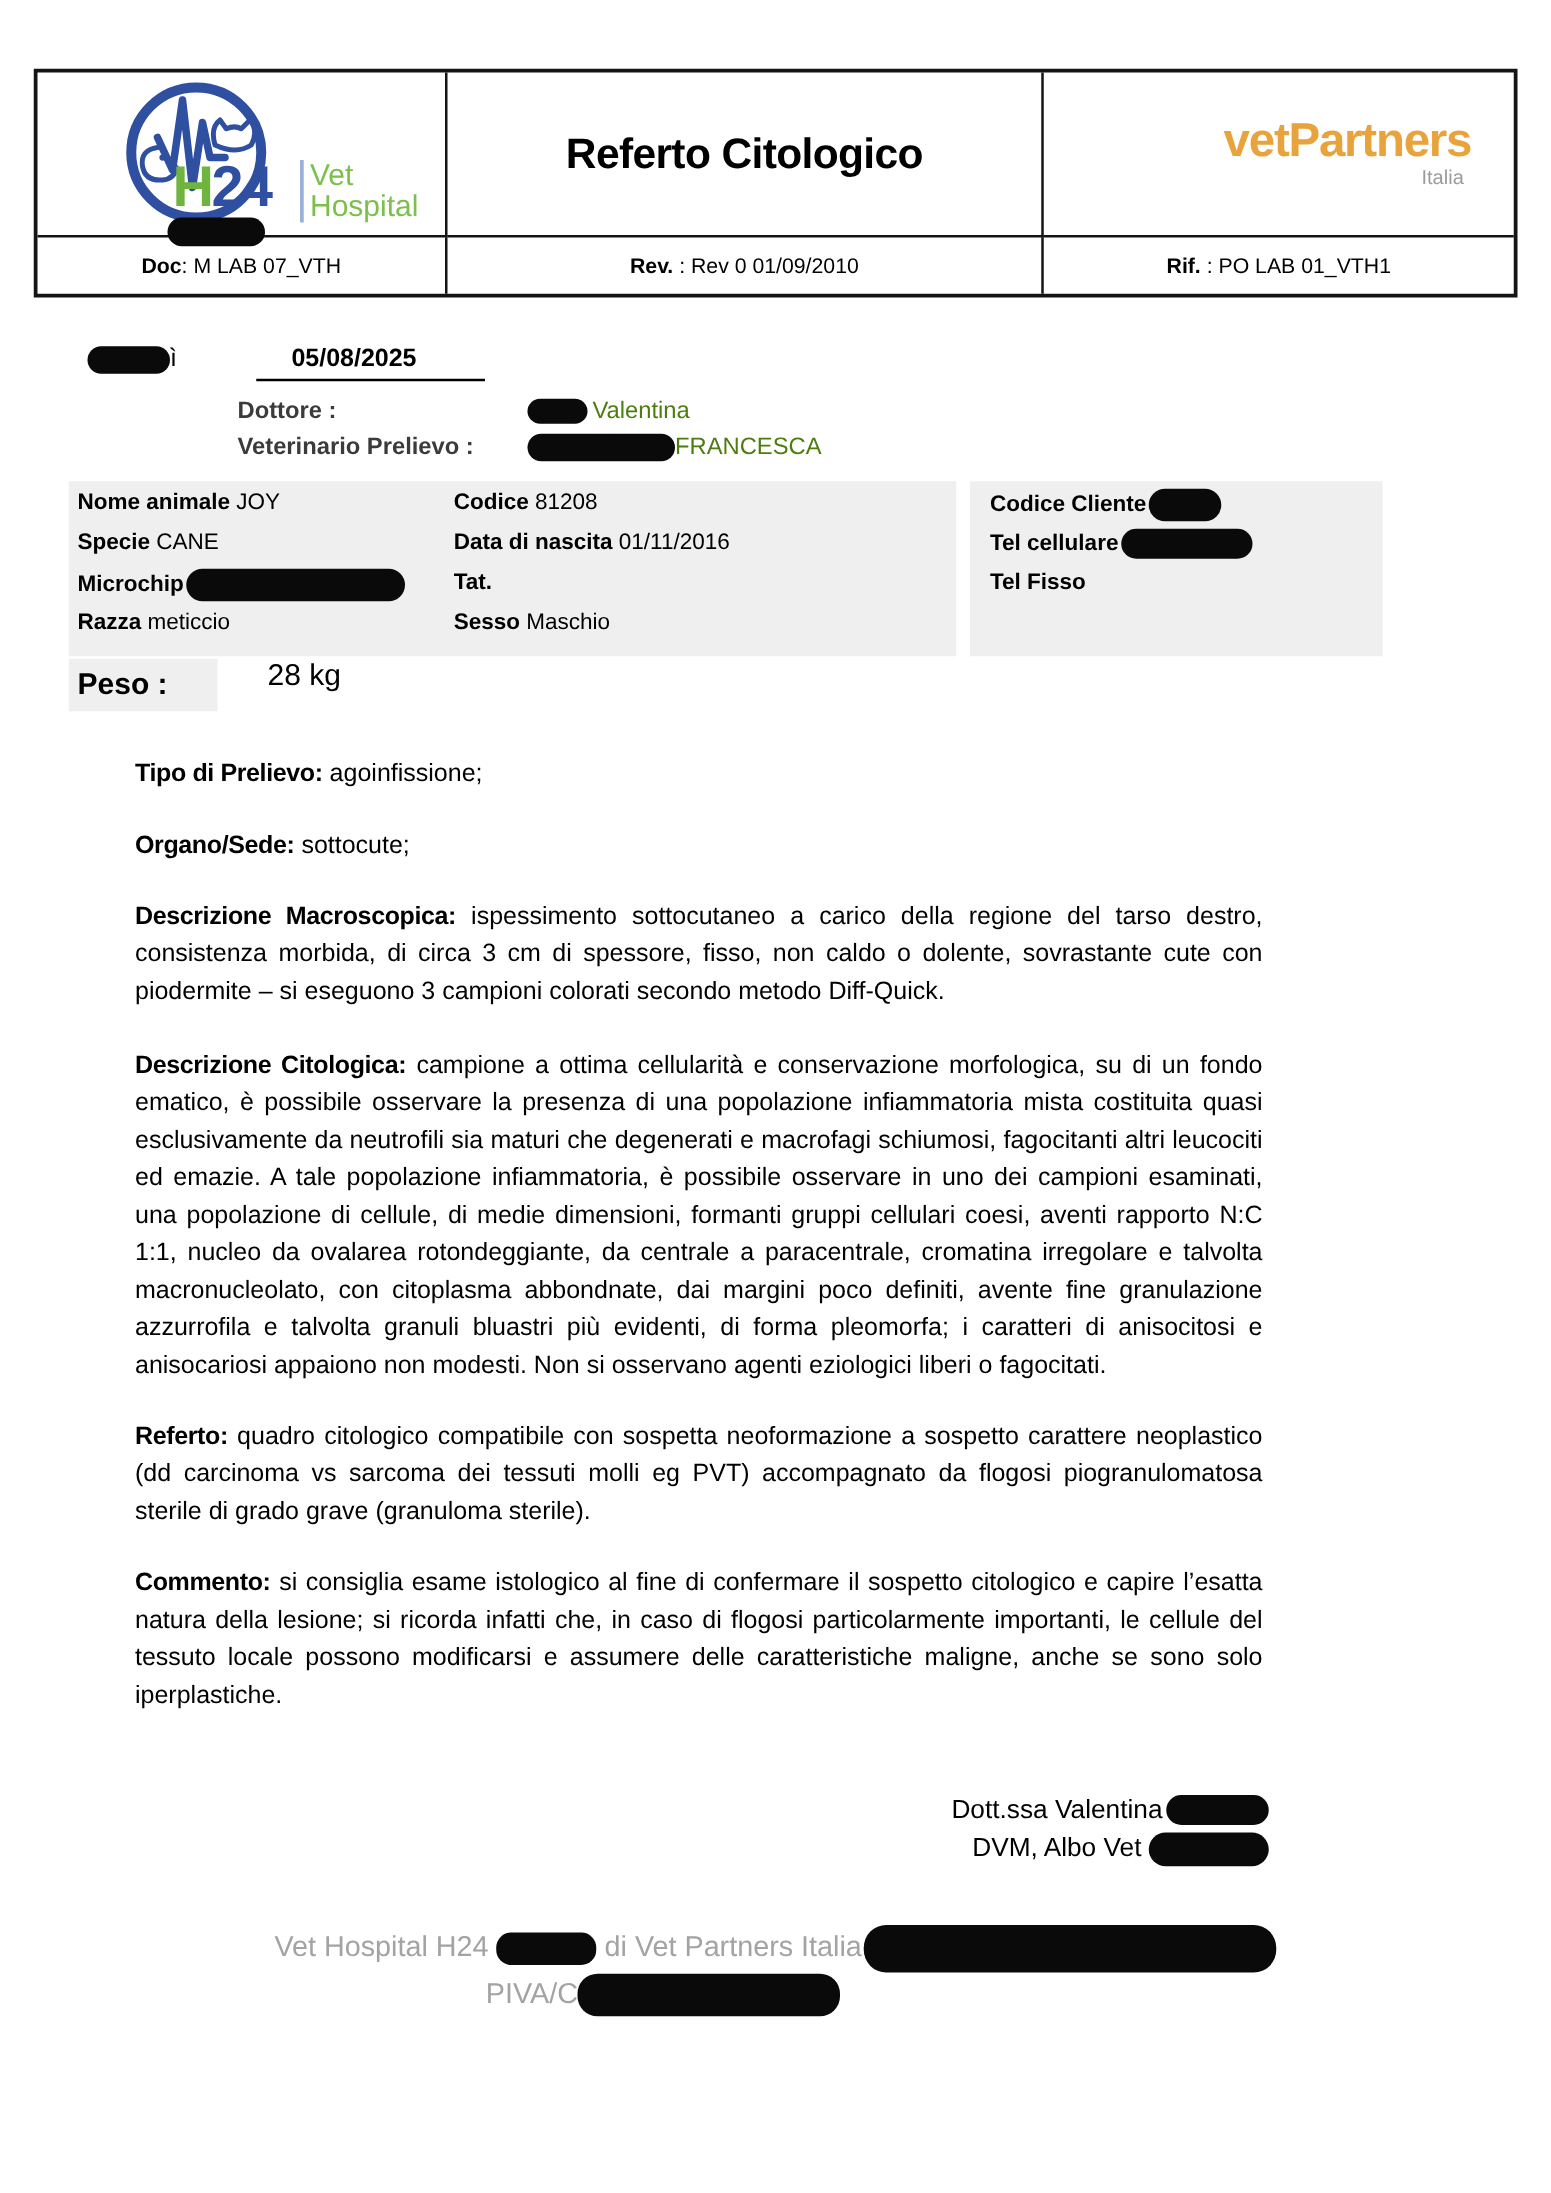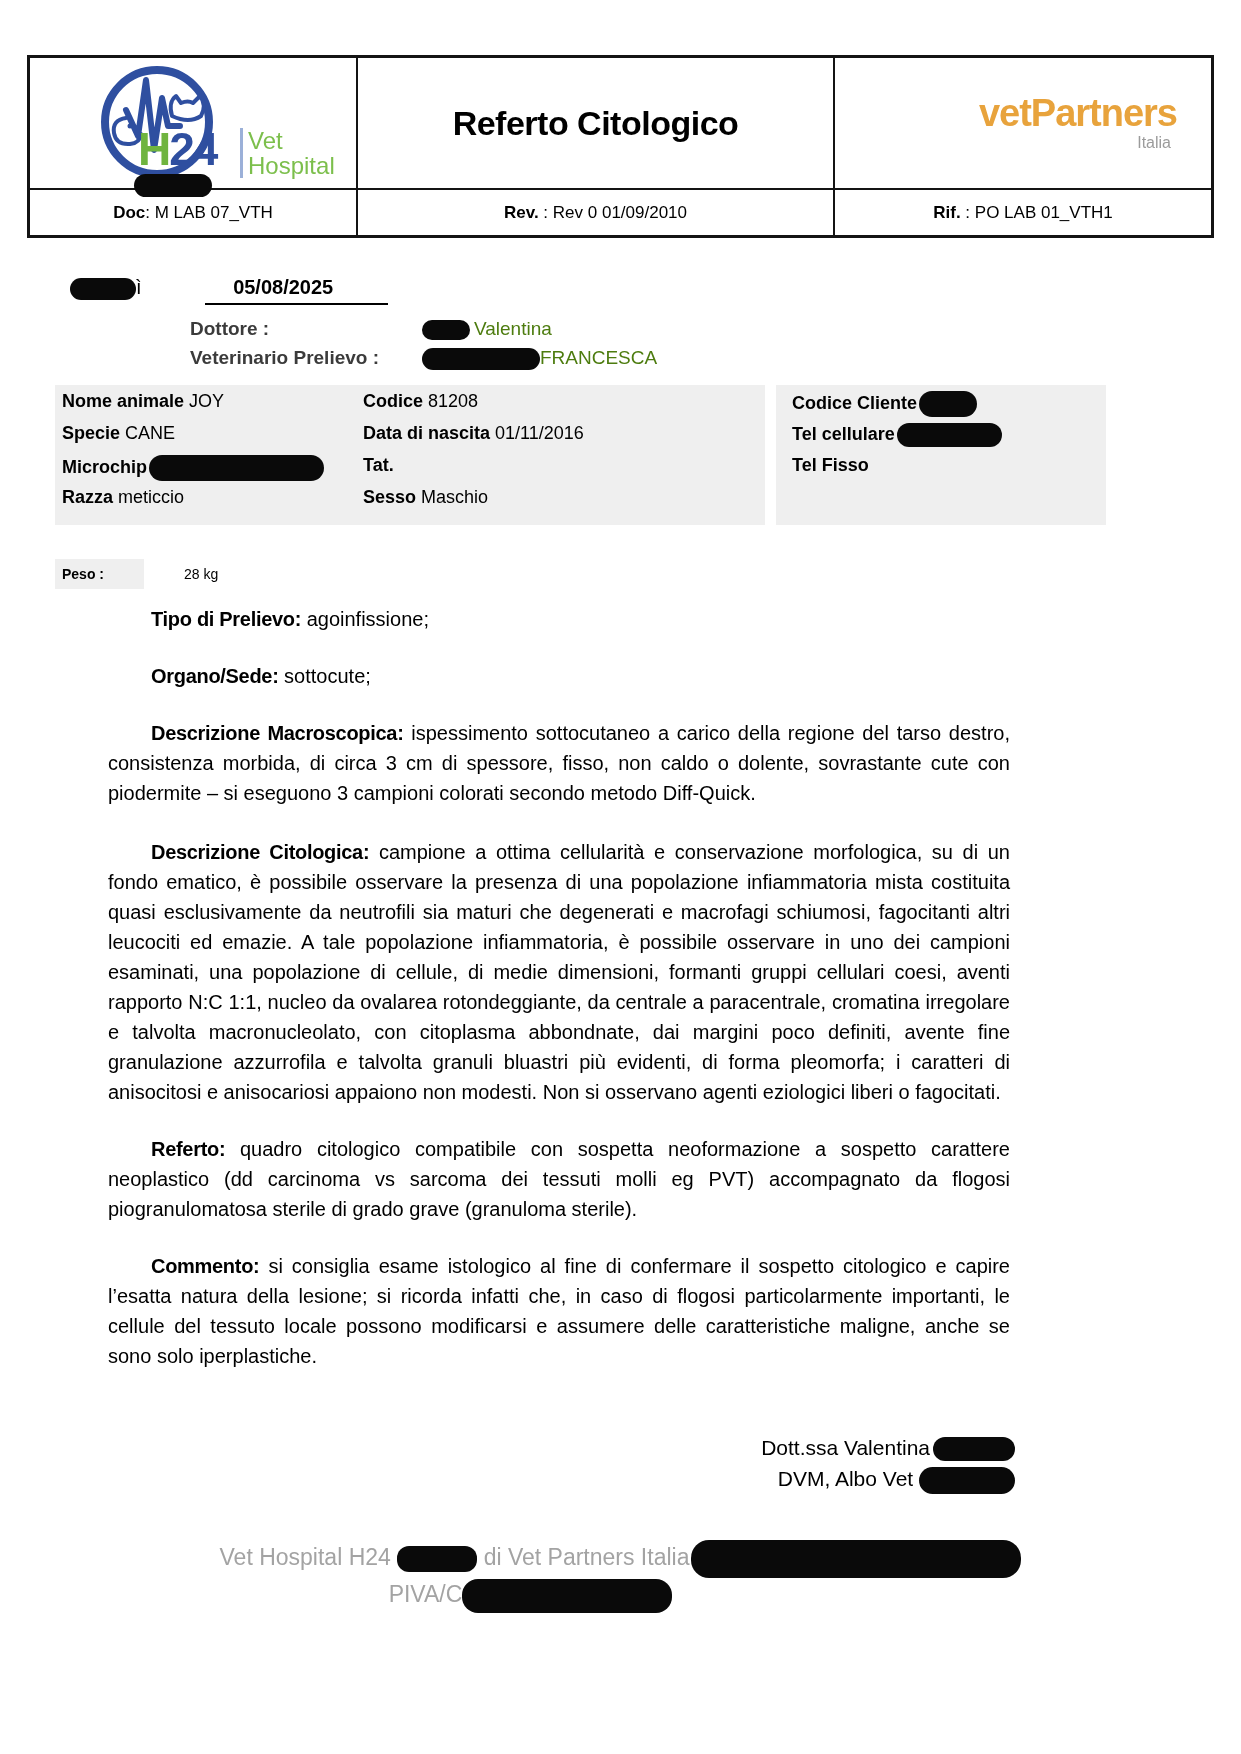--- a/index.html
+++ b/index.html
@@ -44,28 +44,28 @@
   
   .pgrid { position:absolute; left:55px; top:385px; display:flex; gap:11px; font-size:18px; }
   .pbox { background:#EFEFEF; }
   .pbox-left { width:710px; padding:6px 0; }
   .pbox-right { width:330px; padding:6px 0; }
   .prow { height:32px; display:flex; }
   .pcell-a { width:308px; padding-left:7px; }
   .pcell-b { padding-left:0; }
   .pcell-r { padding-left:16px; }
   .plbl { font-weight:bold; }
-  .peso { position:absolute; left:55px; top:527px; font-size:14px; display:flex; align-items:center;margin-top:32px; }
+  .peso { position:absolute; left:55px; top:527px; font-size:24px; display:flex; align-items:flex-start; }
   .peso-lbl { background:#EFEFEF; font-weight:bold; padding:7px 40px 7px 7px; }
   .peso-val { margin-left:40px; }
   
   .body-txt { position:absolute; left:108px; top:604px; width:902px;
     font-size:20px; line-height:30px; text-align:justify; }
   .sec { margin-bottom:27px; }
-  .sec b { letter-spacing:-0.3px;margin-left:43px; }
+  .sec b { letter-spacing:-0.3px; }
   .sec.gap-lg { margin-bottom:29px; }
   
   .signature { position:absolute; right:226px; top:1432px; text-align:right;
     font-size:21px; line-height:31px; }
   
   .footer { position:absolute; left:0; top:1540px; width:100%; text-align:center;
     color:#a3a3a3; font-size:23px; line-height:32px; }
   .footer .blk { background:#0a0a0a; }
 </style>
 </head>

